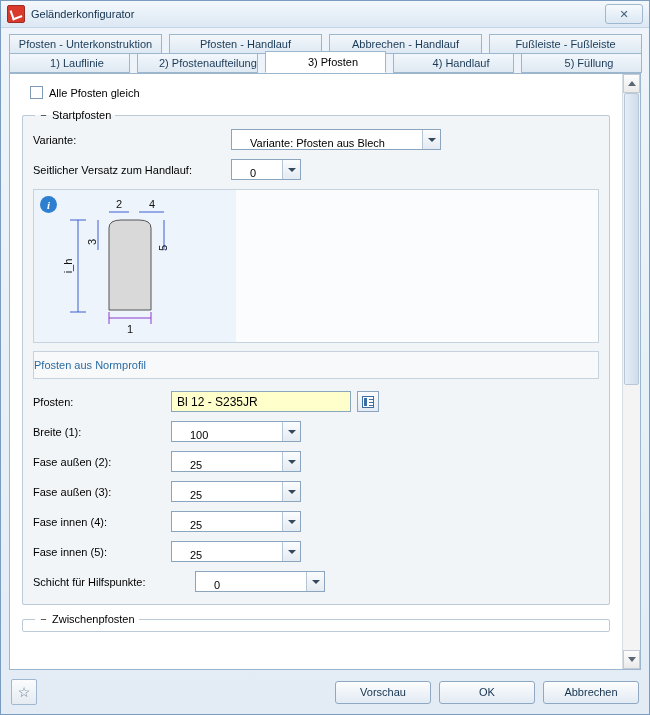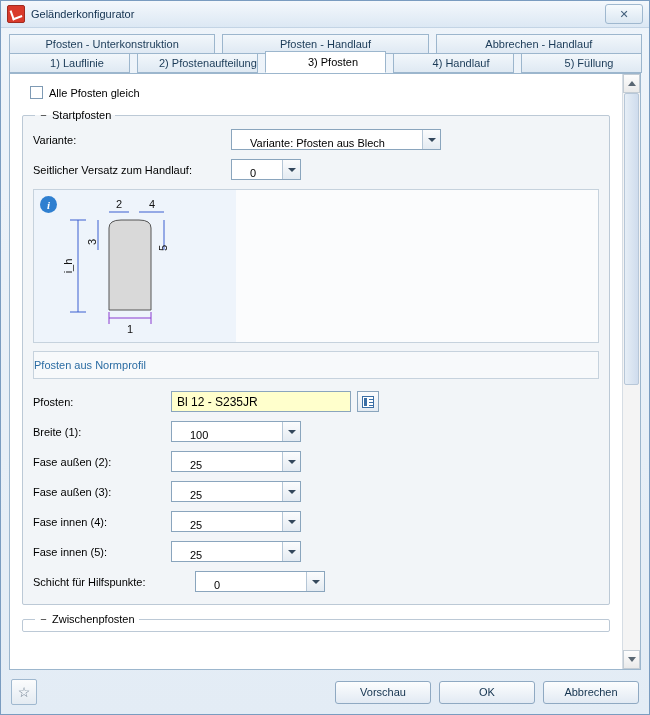--- a/index.html
+++ b/index.html
@@ -399,20 +399,21 @@
     <div class="app-icon"></div>
     <div class="title-text">Geländerkonfigurator</div>
     <div class="win-close">✕</div>
   </div>
 
   <div class="tab-area">
     <div class="tab-row row1">
       <div class="tab">Pfosten - Unterkonstruktion</div>
       <div class="tab">Pfosten - Handlauf</div>
       <div class="tab">Abbrechen - Handlauf</div>
+      <div class="tab">Fußleiste - Fußleiste</div>
     </div>
     <div class="tab-row row2">
       <div class="tab">1) Lauflinie</div>
       <div class="tab">2) Pfostenaufteilung</div>
       <div class="tab active">3) Pfosten</div>
       <div class="tab">4) Handlauf</div>
       <div class="tab">5) Füllung</div>
     </div>
   </div>
 

